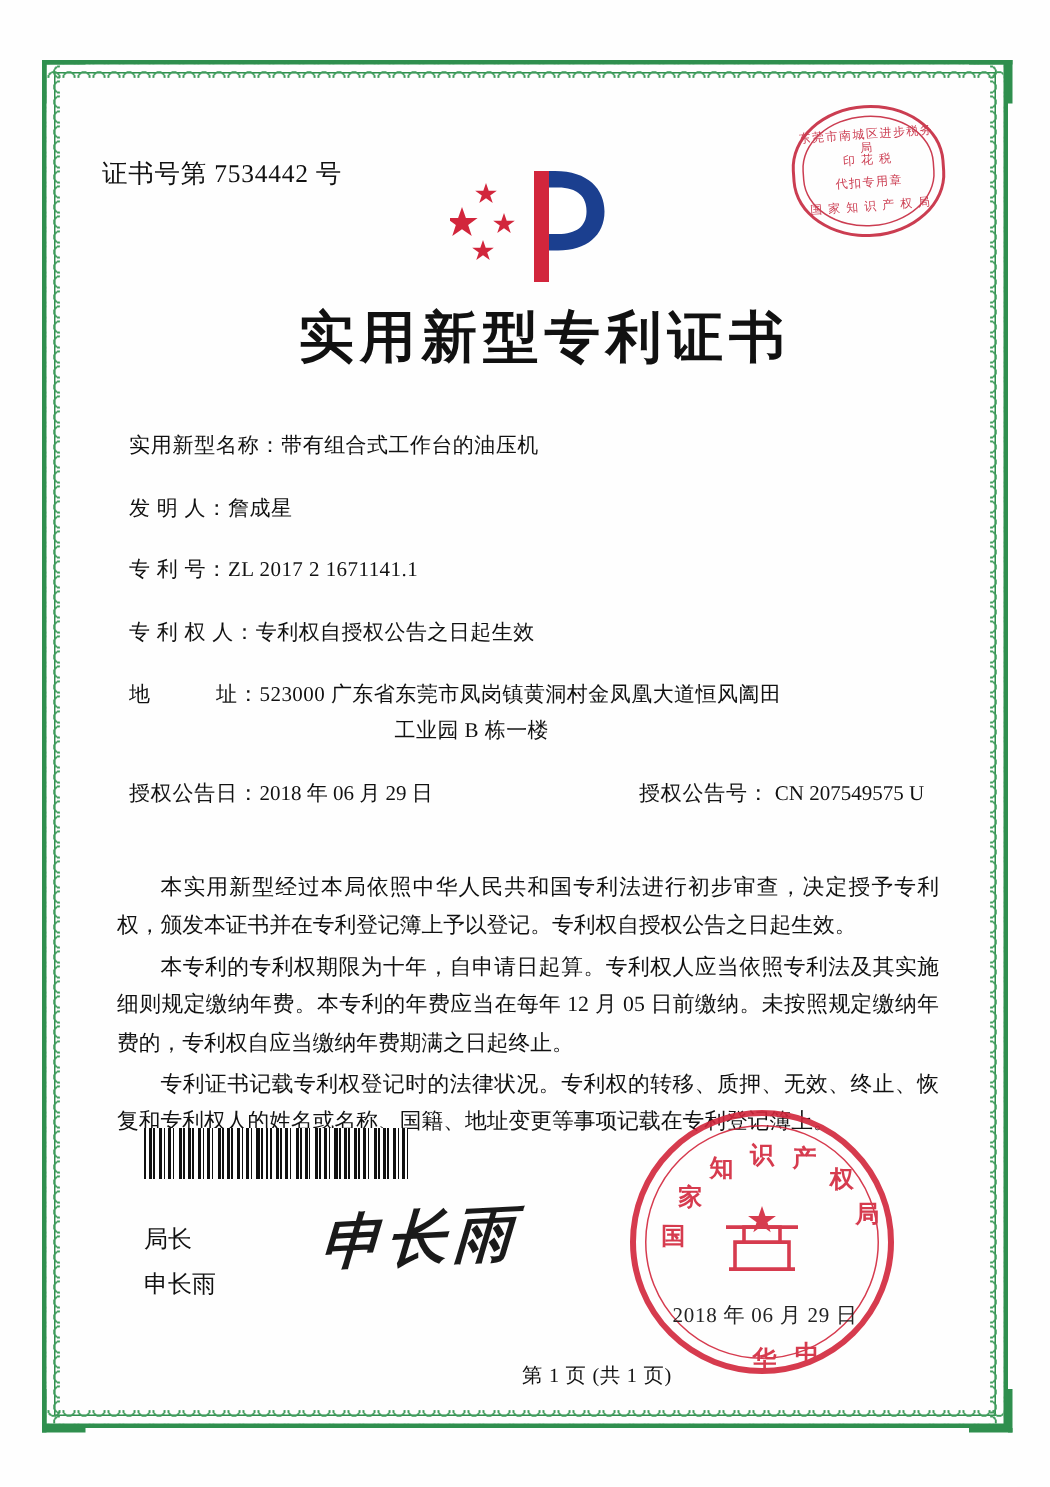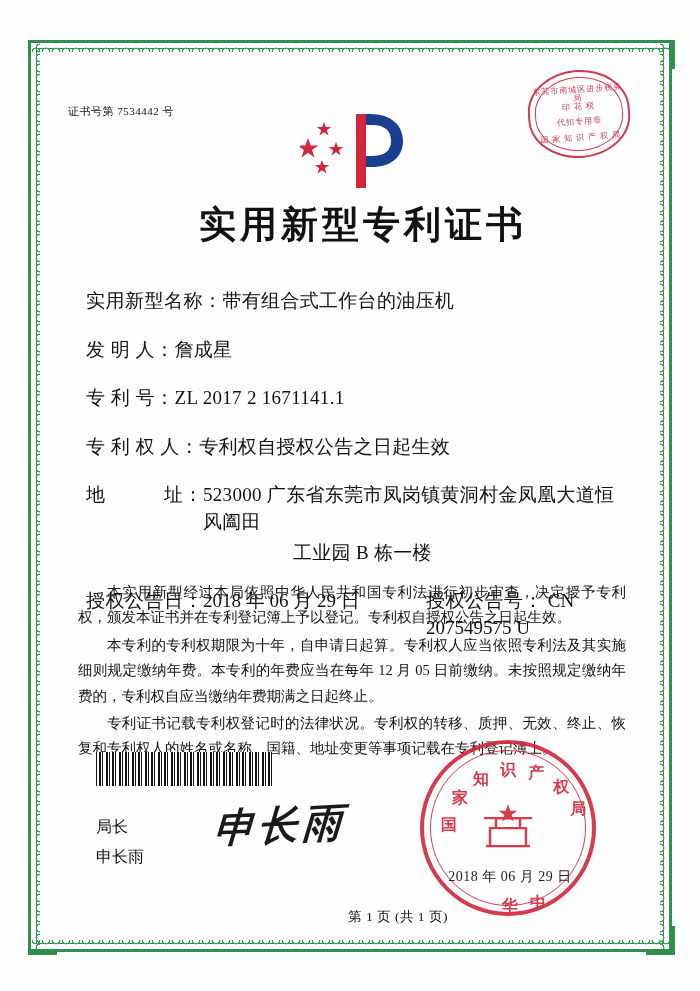--- a/index.html
+++ b/index.html
@@ -73,21 +73,21 @@
   }
   .corner.tl { left: 28px; top: 40px; border-right: none; border-bottom: none; }
   .corner.tr { left: 646px; top: 40px; border-left: none; border-bottom: none; }
   .corner.bl { left: 28px; top: 926px; border-right: none; border-top: none; }
   .corner.br { left: 646px; top: 926px; border-left: none; border-top: none; }
 
   
   .cert-no {
     position: absolute;
     left: 68px; top: 104px;
-    font-size: 11px;
+    font-size: 17px;
     letter-spacing: 0.5px;
     font-family: "Liberation Serif", serif;
   }
 
   
   .logo {
     position: absolute;
     left: 300px; top: 108px;
     width: 110px; height: 86px;
   }
@@ -133,21 +133,21 @@
   .seal-top .l1 { top: 13px; }
   .seal-top .l2 { top: 30px; }
   .seal-top .l3 { top: 45px; }
   .seal-top .l4 { top: 61px; }
 
   
   .fields {
     position: absolute;
     left: 86px; top: 288px;
     width: 540px;
-    font-size: 19px;
+    font-size: 14px;
   }
   .field-row {
     display: flex;
     align-items: flex-start;
     margin-bottom: 22px;
     line-height: 1.4;
   }
   .field-label {
     flex: 0 0 auto;
     white-space: pre;

